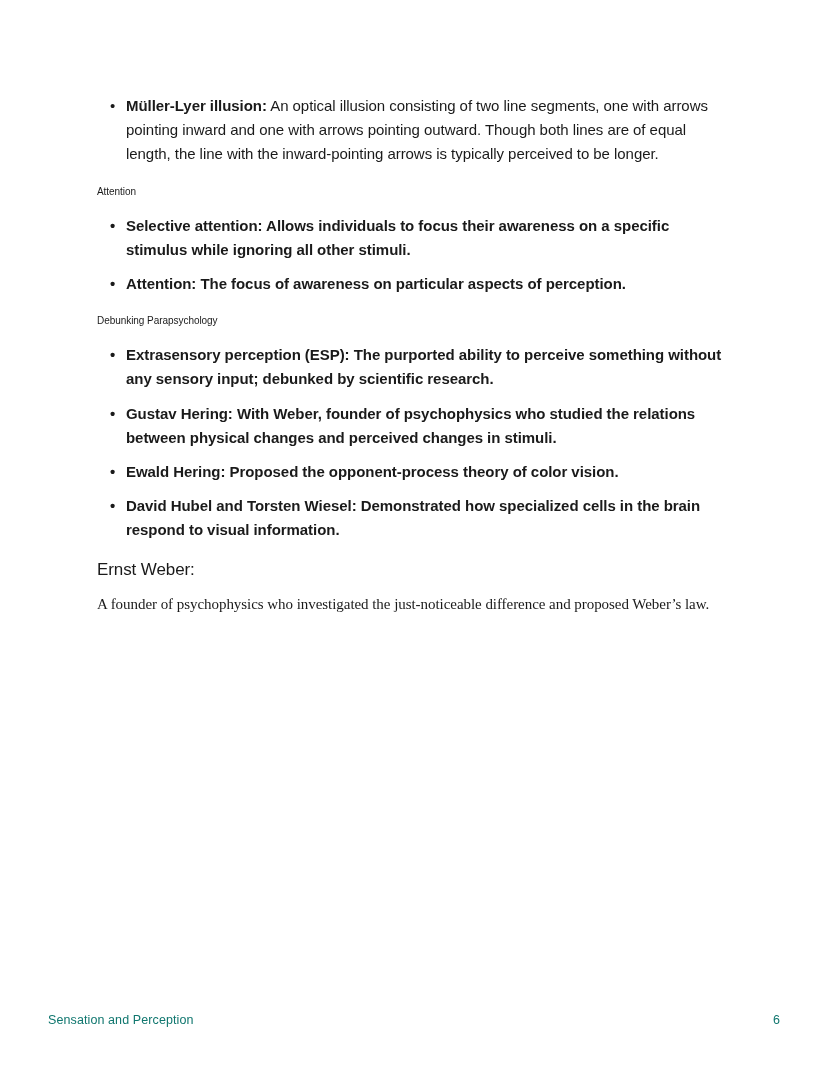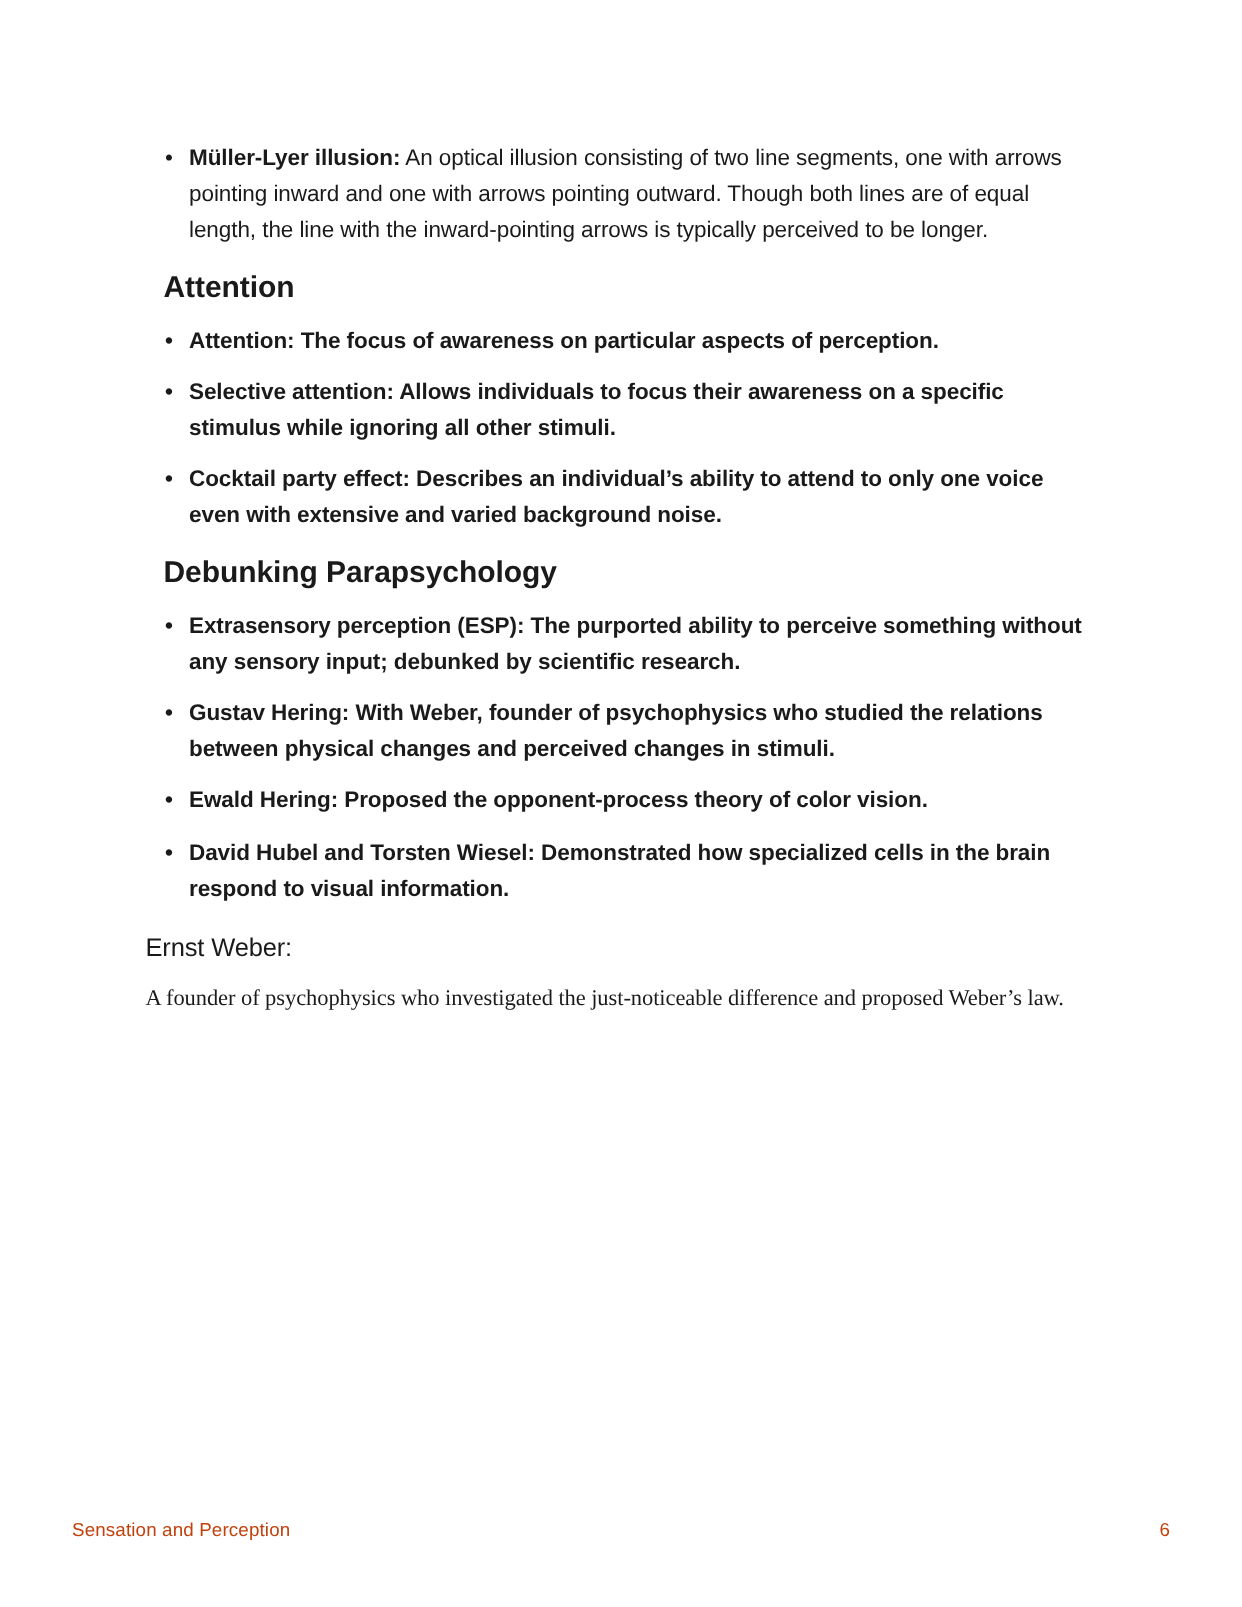--- a/index.html
+++ b/index.html
@@ -61,24 +61,24 @@
     font-weight: bold;
   }
 
   
   .lead-in {
     font-weight: bold;
   }
 
   
   .section-heading {
-    font-size: 20px;
-    font-weight: bold;
+    font-size: 10px;
+    font-weight: normal;
     line-height: 24px;
-    margin: 12px;
+    margin: 0;
     letter-spacing: -0.05px;
   }
 
   
   .sub-heading {
     font-size: 17px;
     font-weight: normal;
     line-height: 24px;
     margin: 0;
     letter-spacing: -0.1px;
@@ -103,21 +103,21 @@
   .footer {
     position: absolute;
     left: 48px;
     right: 48px;
     top: 1010px;
     height: 20px;
     display: flex;
     align-items: center;
     justify-content: space-between;
     font-size: 12.5px;
-    color: #c2410c;
+    color: #0f766e;
     letter-spacing: 0.1px;
   }
 
   .footer-title { white-space: nowrap; }
   .footer-page  { white-space: nowrap; }
 </style>
 </head>
 <body>
 
 <div class="page">
@@ -125,23 +125,22 @@
   <div class="content">
 
     <ul class="bullet-list block-gap-first">
       <li class="bullet-item">
         <span class="lead-in">Müller-Lyer illusion:</span><span> An optical illusion consisting of two line segments, one with arrows pointing inward and one with arrows pointing outward. Though both lines are of equal length, the line with the inward-pointing arrows is typically perceived to be longer.</span>
       </li>
     </ul>
 
     <div class="section-heading gap-after-list">Attention</div>
     <ul class="bullet-list gap-after-head">
+      <li class="bullet-item strong">Selective attention: Allows individuals to focus their awareness on a specific stimulus while ignoring all other stimuli.</li>
       <li class="bullet-item strong">Attention: The focus of awareness on particular aspects of perception.</li>
-      <li class="bullet-item strong">Selective attention: Allows individuals to focus their awareness on a specific stimulus while ignoring all other stimuli.</li>
-      <li class="bullet-item strong">Cocktail party effect: Describes an individual’s ability to attend to only one voice even with extensive and varied background noise.</li>
     </ul>
 
     <div class="section-heading gap-after-list">Debunking Parapsychology</div>
     <ul class="bullet-list gap-after-head">
       <li class="bullet-item strong">Extrasensory perception (ESP): The purported ability to perceive something without any sensory input; debunked by scientific research.</li>
     </ul>
 
     <ul class="bullet-list gap-after-head">
       <li class="bullet-item strong">Gustav Hering: With Weber, founder of psychophysics who studied the relations between physical changes and perceived changes in stimuli.</li>
       <li class="bullet-item strong">Ewald Hering: Proposed the opponent-process theory of color vision.</li>

